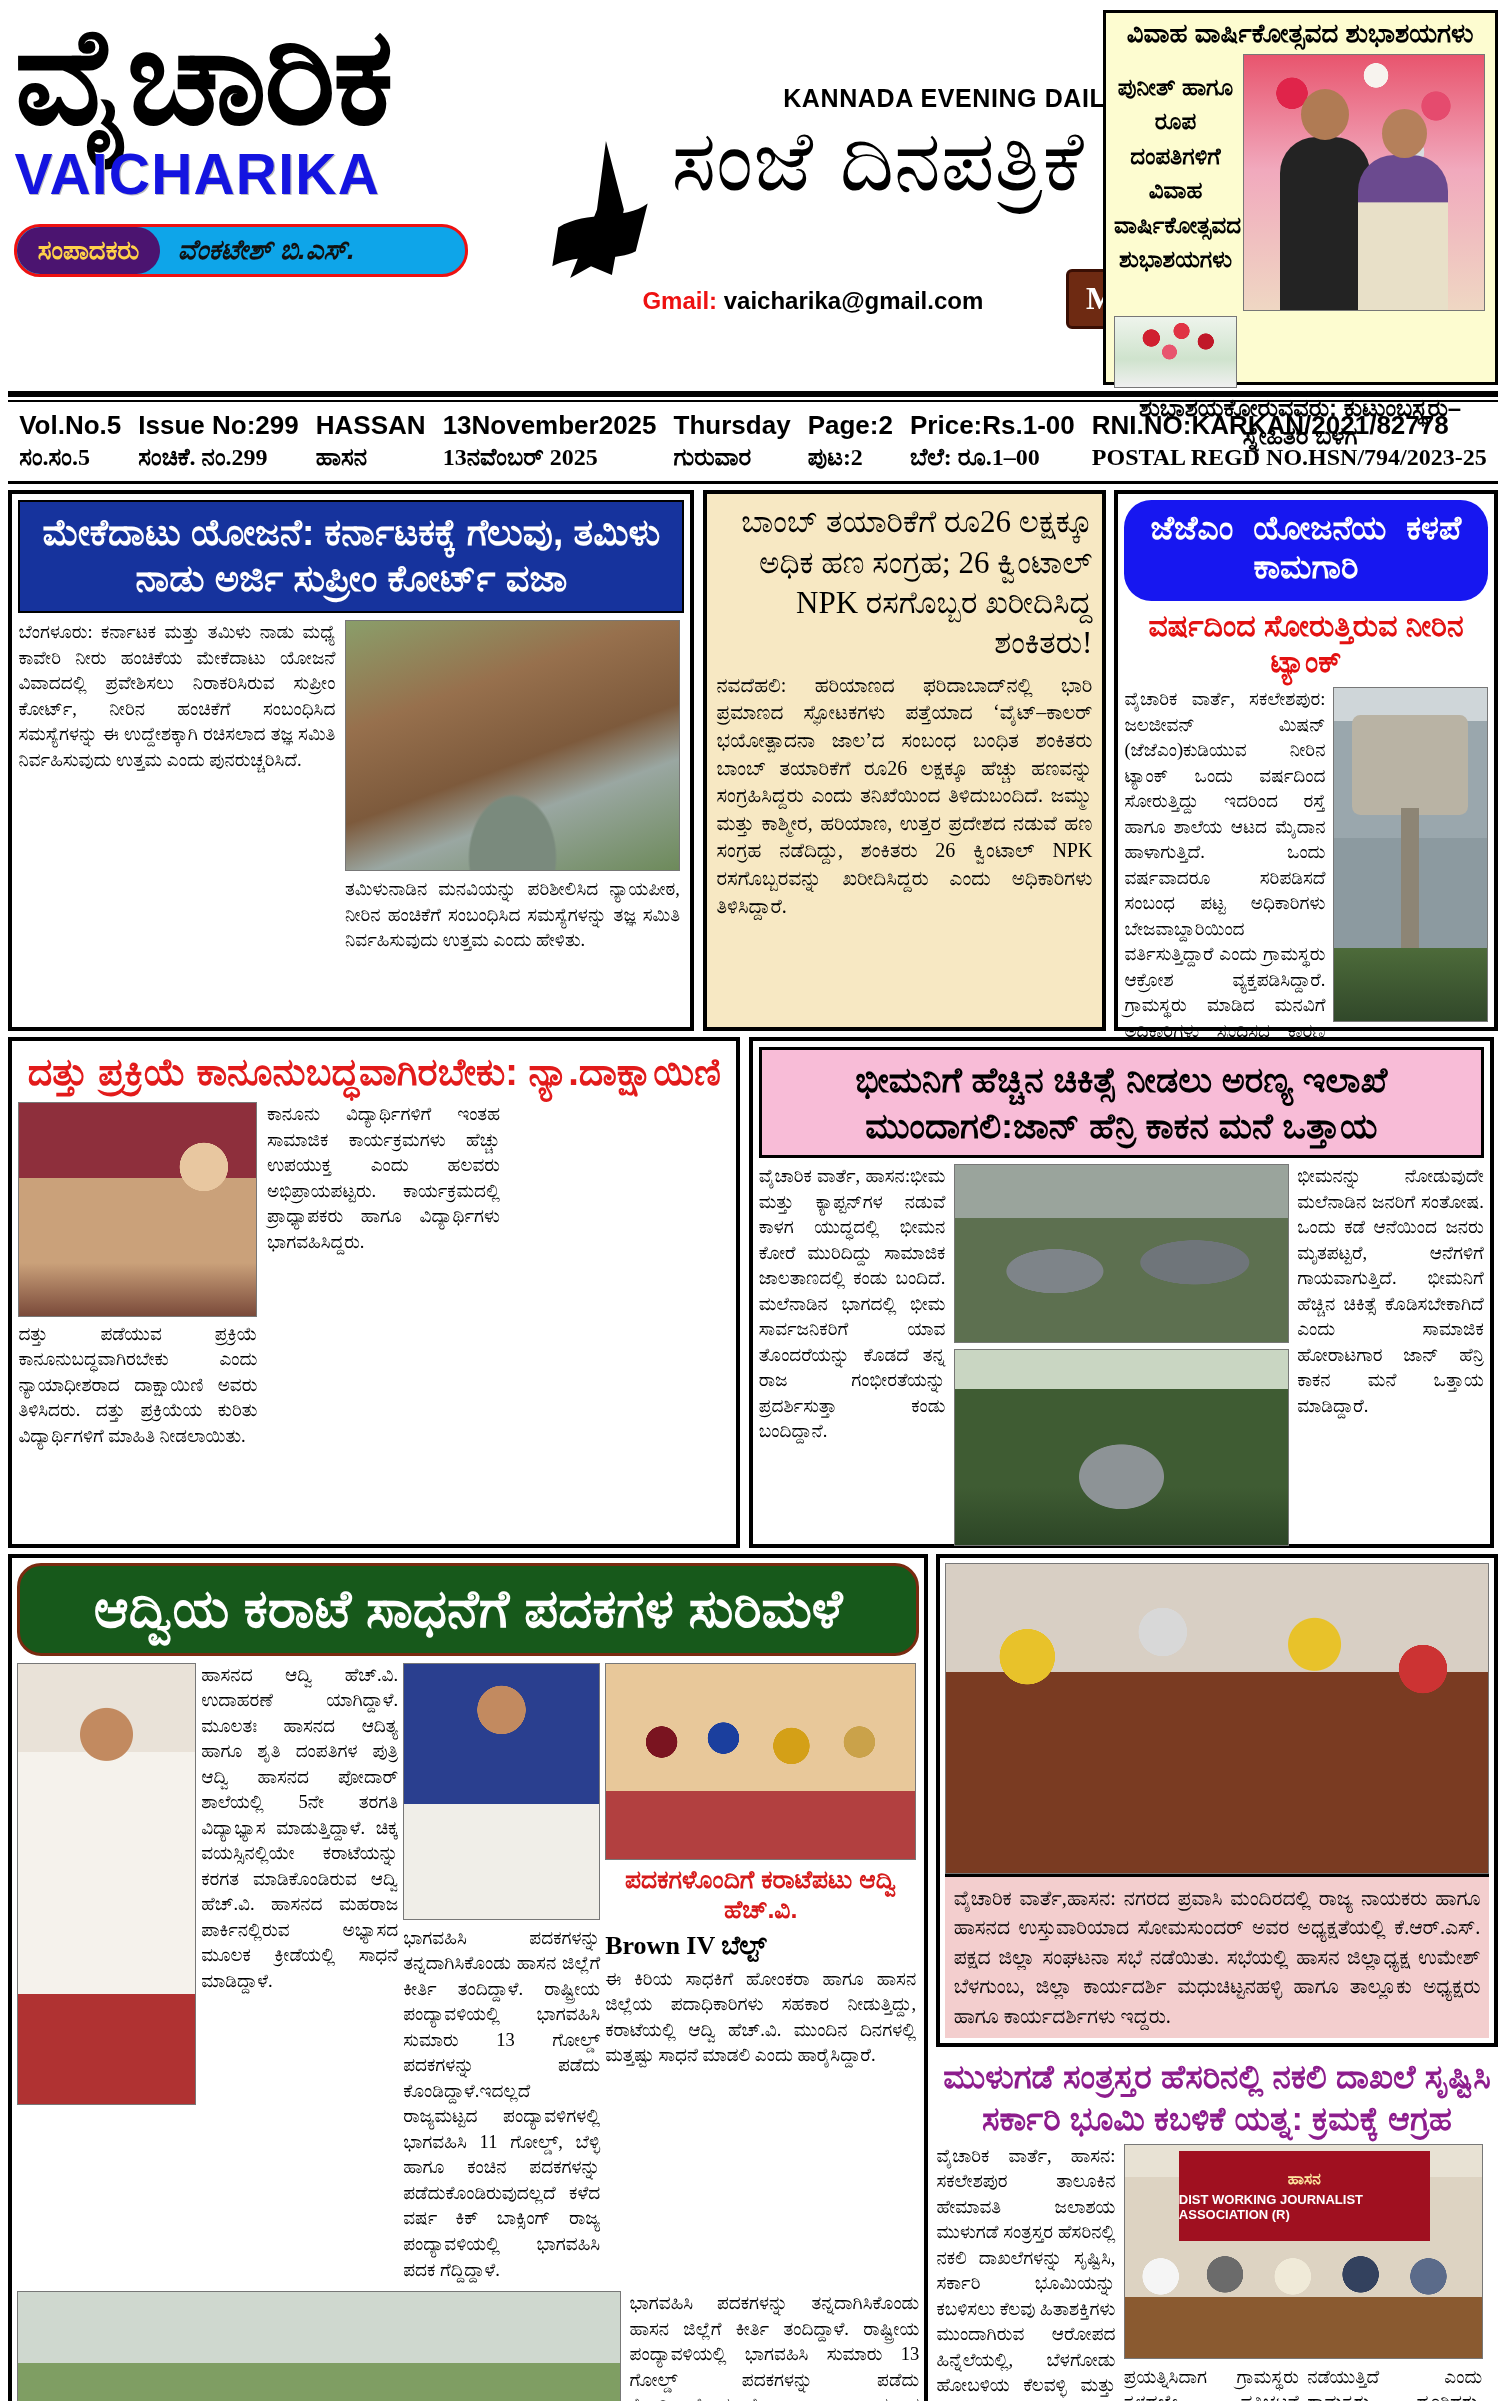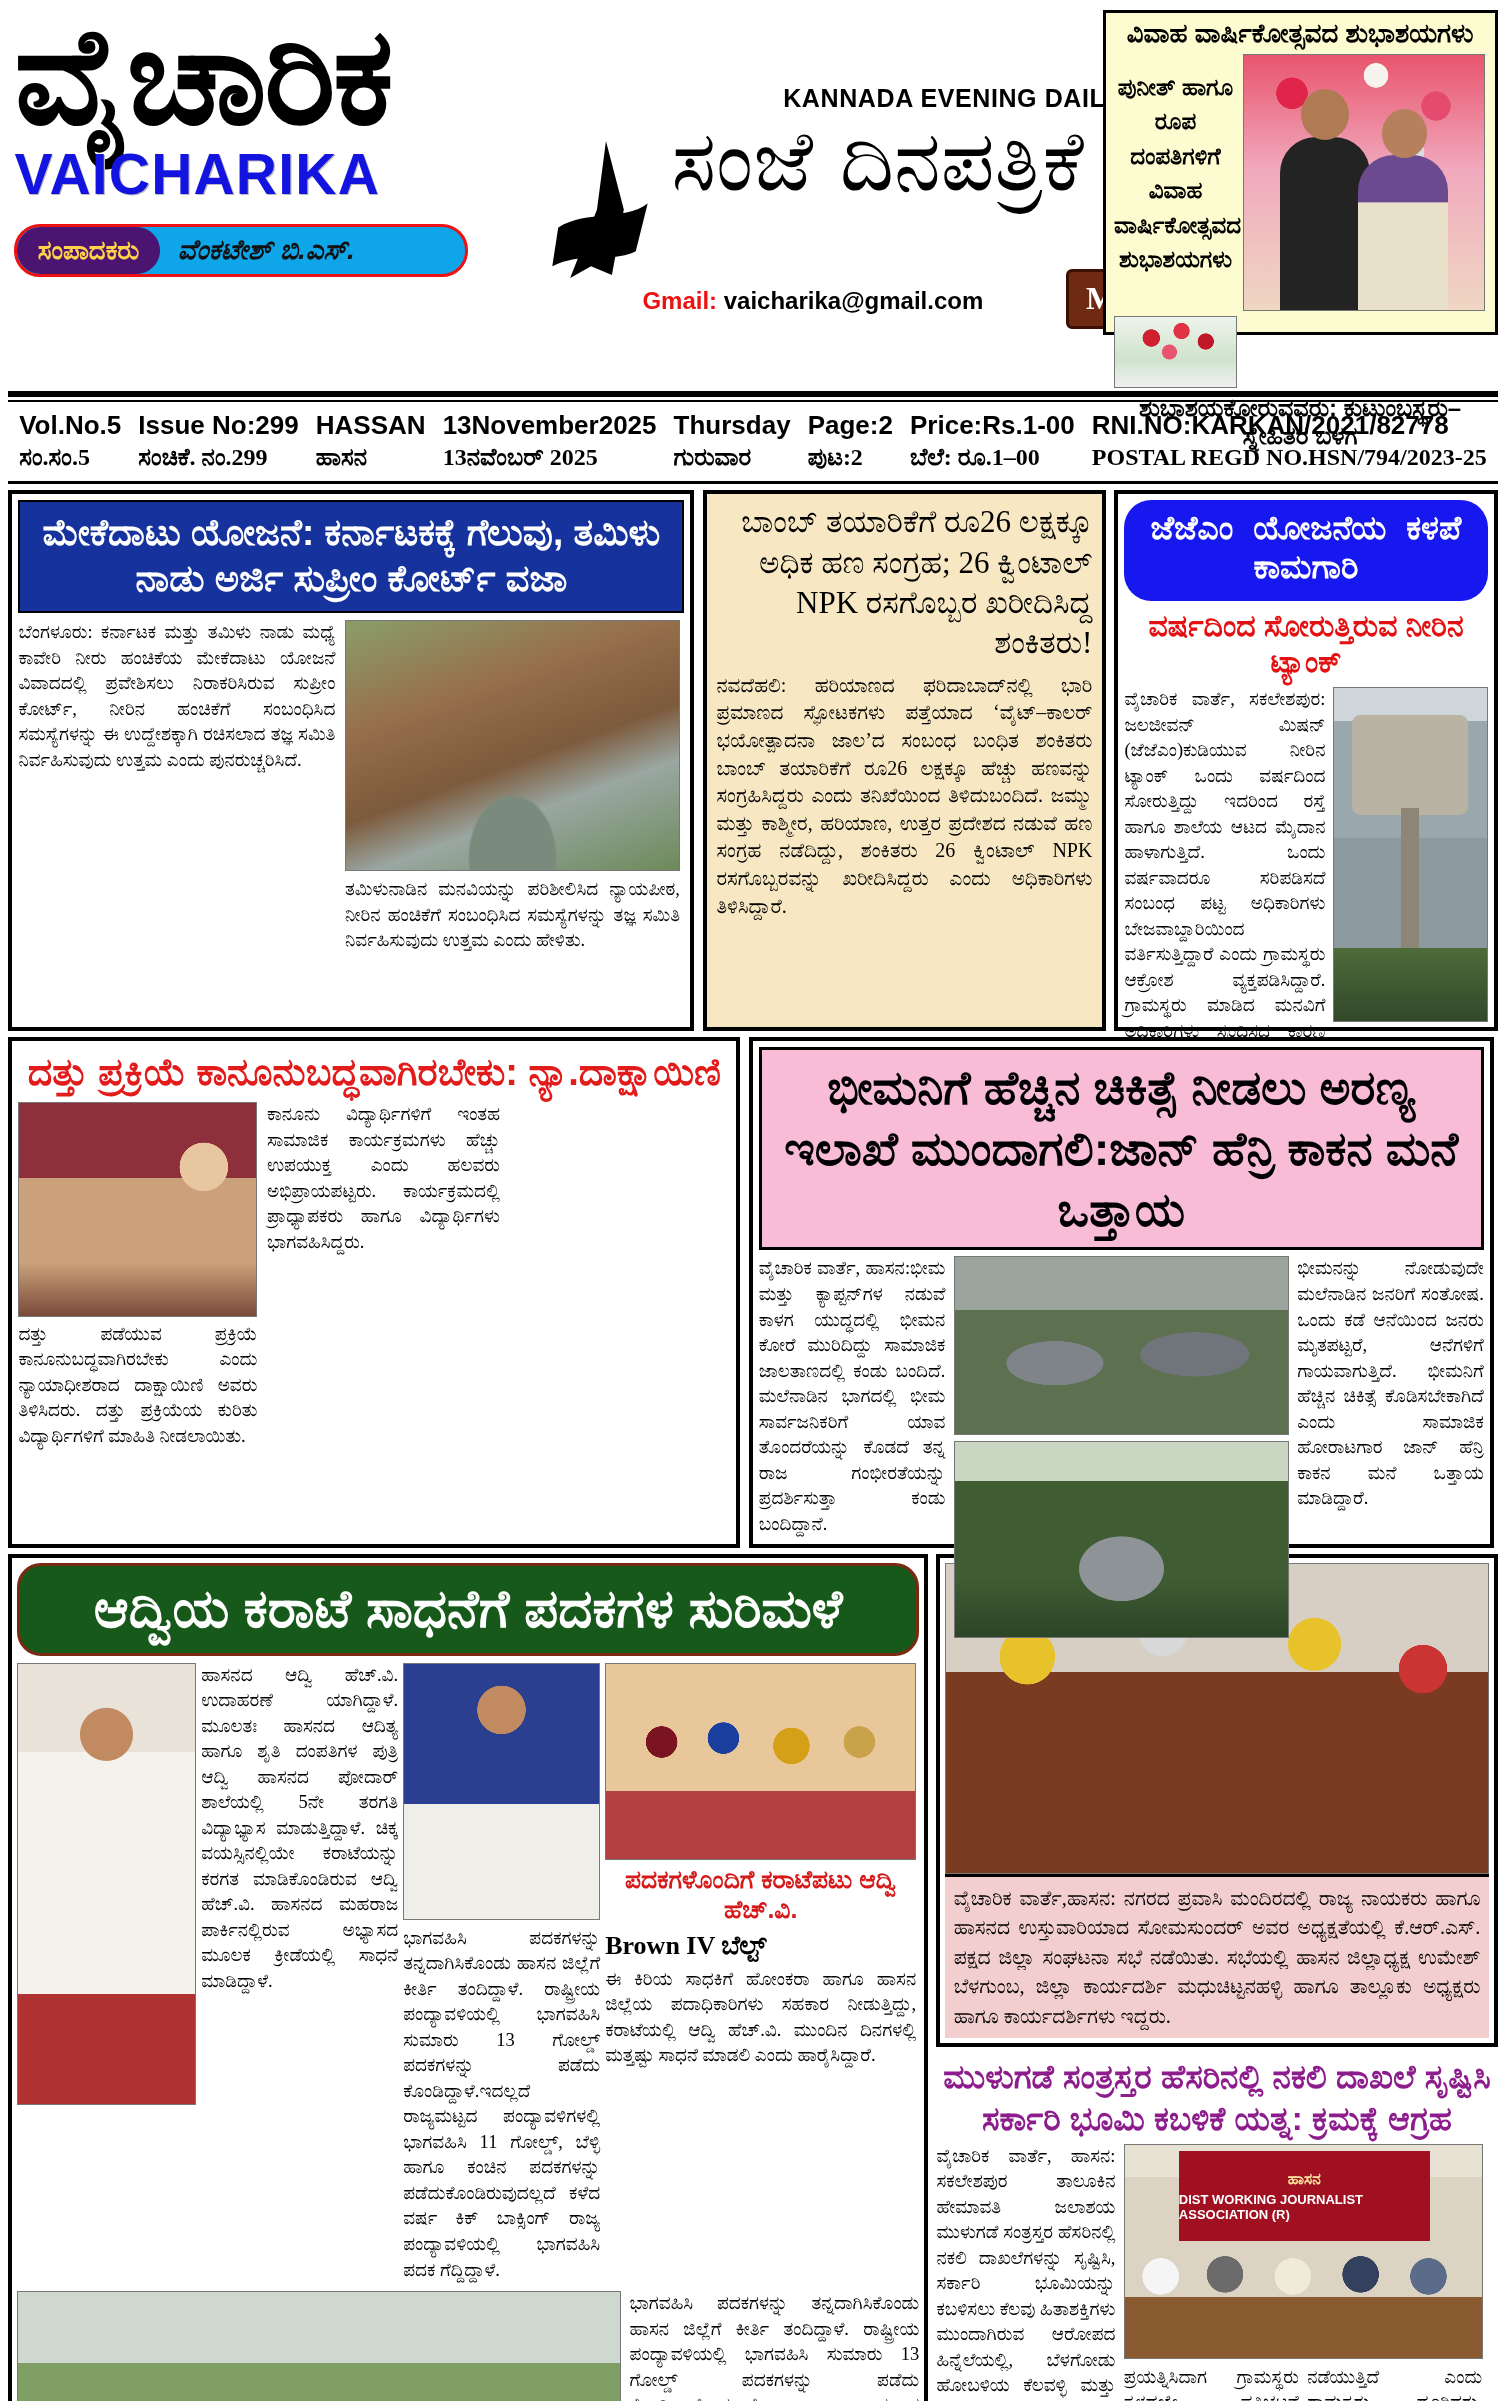--- a/index.html
+++ b/index.html
@@ -21,21 +21,21 @@
   .editor-name { display:flex; align-items:center; font-weight:900; font-size:27.5px; padding:0 18px; color:#111; font-style:italic; }
   .mast-center { position:absolute; left:526px; top:78px; width:586px; }
   .penlogo { position:absolute; left:0; top:54px; }
   .kannada-sub { font-size:84px; font-weight:400; color:#000; margin-left:137px; line-height:1.05; font-family:"DejaVu Serif","Liberation Serif",serif;}
   .tagline { font-size:25px; font-weight:900; color:#000; text-align:right; letter-spacing:0.6px; margin-bottom:3.6px;}
   .gmail-line { position:absolute; left:634px; top:281px; font-size:24px; font-weight:bold; }
   .gmail-line .g { color:#e11; }
   .mob-box { position:absolute; left:1058px; top:263px; background:#6e2a12; color:#fff; border:3.6px solid #3a0f04; border-radius:6px; font-size:32px; font-weight:900; padding:8.4px 16.7px; font-family:"Liberation Serif","DejaVu Serif",serif; }
 
   
-  .ad-box { position:absolute; right:0; top:3.6px; width:395px; height:325px; background:#fdfcd0; border:3.6px solid #000; padding:6px 8.4px; }
+  .ad-box { position:absolute; right:0; top:3.6px; width:395px; height:375px; background:#fdfcd0; border:3.6px solid #000; padding:6px 8.4px; }
   .ad-title { font-size:26px; font-weight:900; text-align:center; line-height:1.1; }
   .ad-cols { display:flex; margin-top:7.2px; gap:6px; }
   .ad-names { width:123px; font-size:23px; font-weight:bold; text-align:center; line-height:1.5; padding-top:15.5px;}
   .ad-photo { width:242px; height:257px; border:1.2px solid #999;
     background:
       radial-gradient(circle at 20% 15%, #e0244a 0 15.5px, transparent 16px),
       radial-gradient(circle at 55% 8%, #f7f3ee 0 12px, transparent 12.6px),
       radial-gradient(circle at 80% 20%, #e54b6e 0 14.3px, transparent 15px),
       radial-gradient(circle at 35% 30%, #f2a0b8 0 13px, transparent 13.7px),
       radial-gradient(circle at 70% 38%, #d9dce0 0 12px, transparent 12.6px),
@@ -100,21 +100,21 @@
   .row2 { height:511px; }
   .a-dattu { width:732px; }
   .hl-red { color:#e21b1b; font-size:38px; font-weight:900; text-align:center; line-height:1.2; padding:3.6px 0 6px 0; }
   .dattu-content { display:flex; gap:9.6px; }
   .dattu-col { width:233px; }
   .photo-lamp { width:239px; height:215px;
     background:
       radial-gradient(circle at 78% 30%, #e8c7a0 0 24px, transparent 24.5px),
       linear-gradient(180deg,#8e2f3c 0 35%, #caa17a 35% 75%, #7a4a3a 100%); }
   .a-bheema { width:745px; }
-  .hl-pink { background:#f8bcd7; border:3px solid #000; font-size:47px; font-weight:900; text-align:center; line-height:1.3; padding:7.2px 3.6px; }
+  .hl-pink { background:#f8bcd7; border:3px solid #000; font-size:35px; font-weight:900; text-align:center; line-height:1.3; padding:7.2px 3.6px; }
   .bheema-content { display:flex; gap:8.4px; margin-top:6px;}
   .bheema-col { flex:1; }
   .photo-eleph1 { width:335px; height:179px;
     background:
       radial-gradient(ellipse at 30% 60%, #7e8489 0 48px, transparent 49px),
       radial-gradient(ellipse at 72% 55%, #6f757a 0 54px, transparent 55px),
       linear-gradient(180deg,#9aa49c 0 30%, #5d7050 30% 100%); }
   .photo-eleph2 { width:335px; height:197px; margin-top:6px;
     background:
       radial-gradient(ellipse at 50% 65%, #8d9396 0 42px, transparent 43px),

